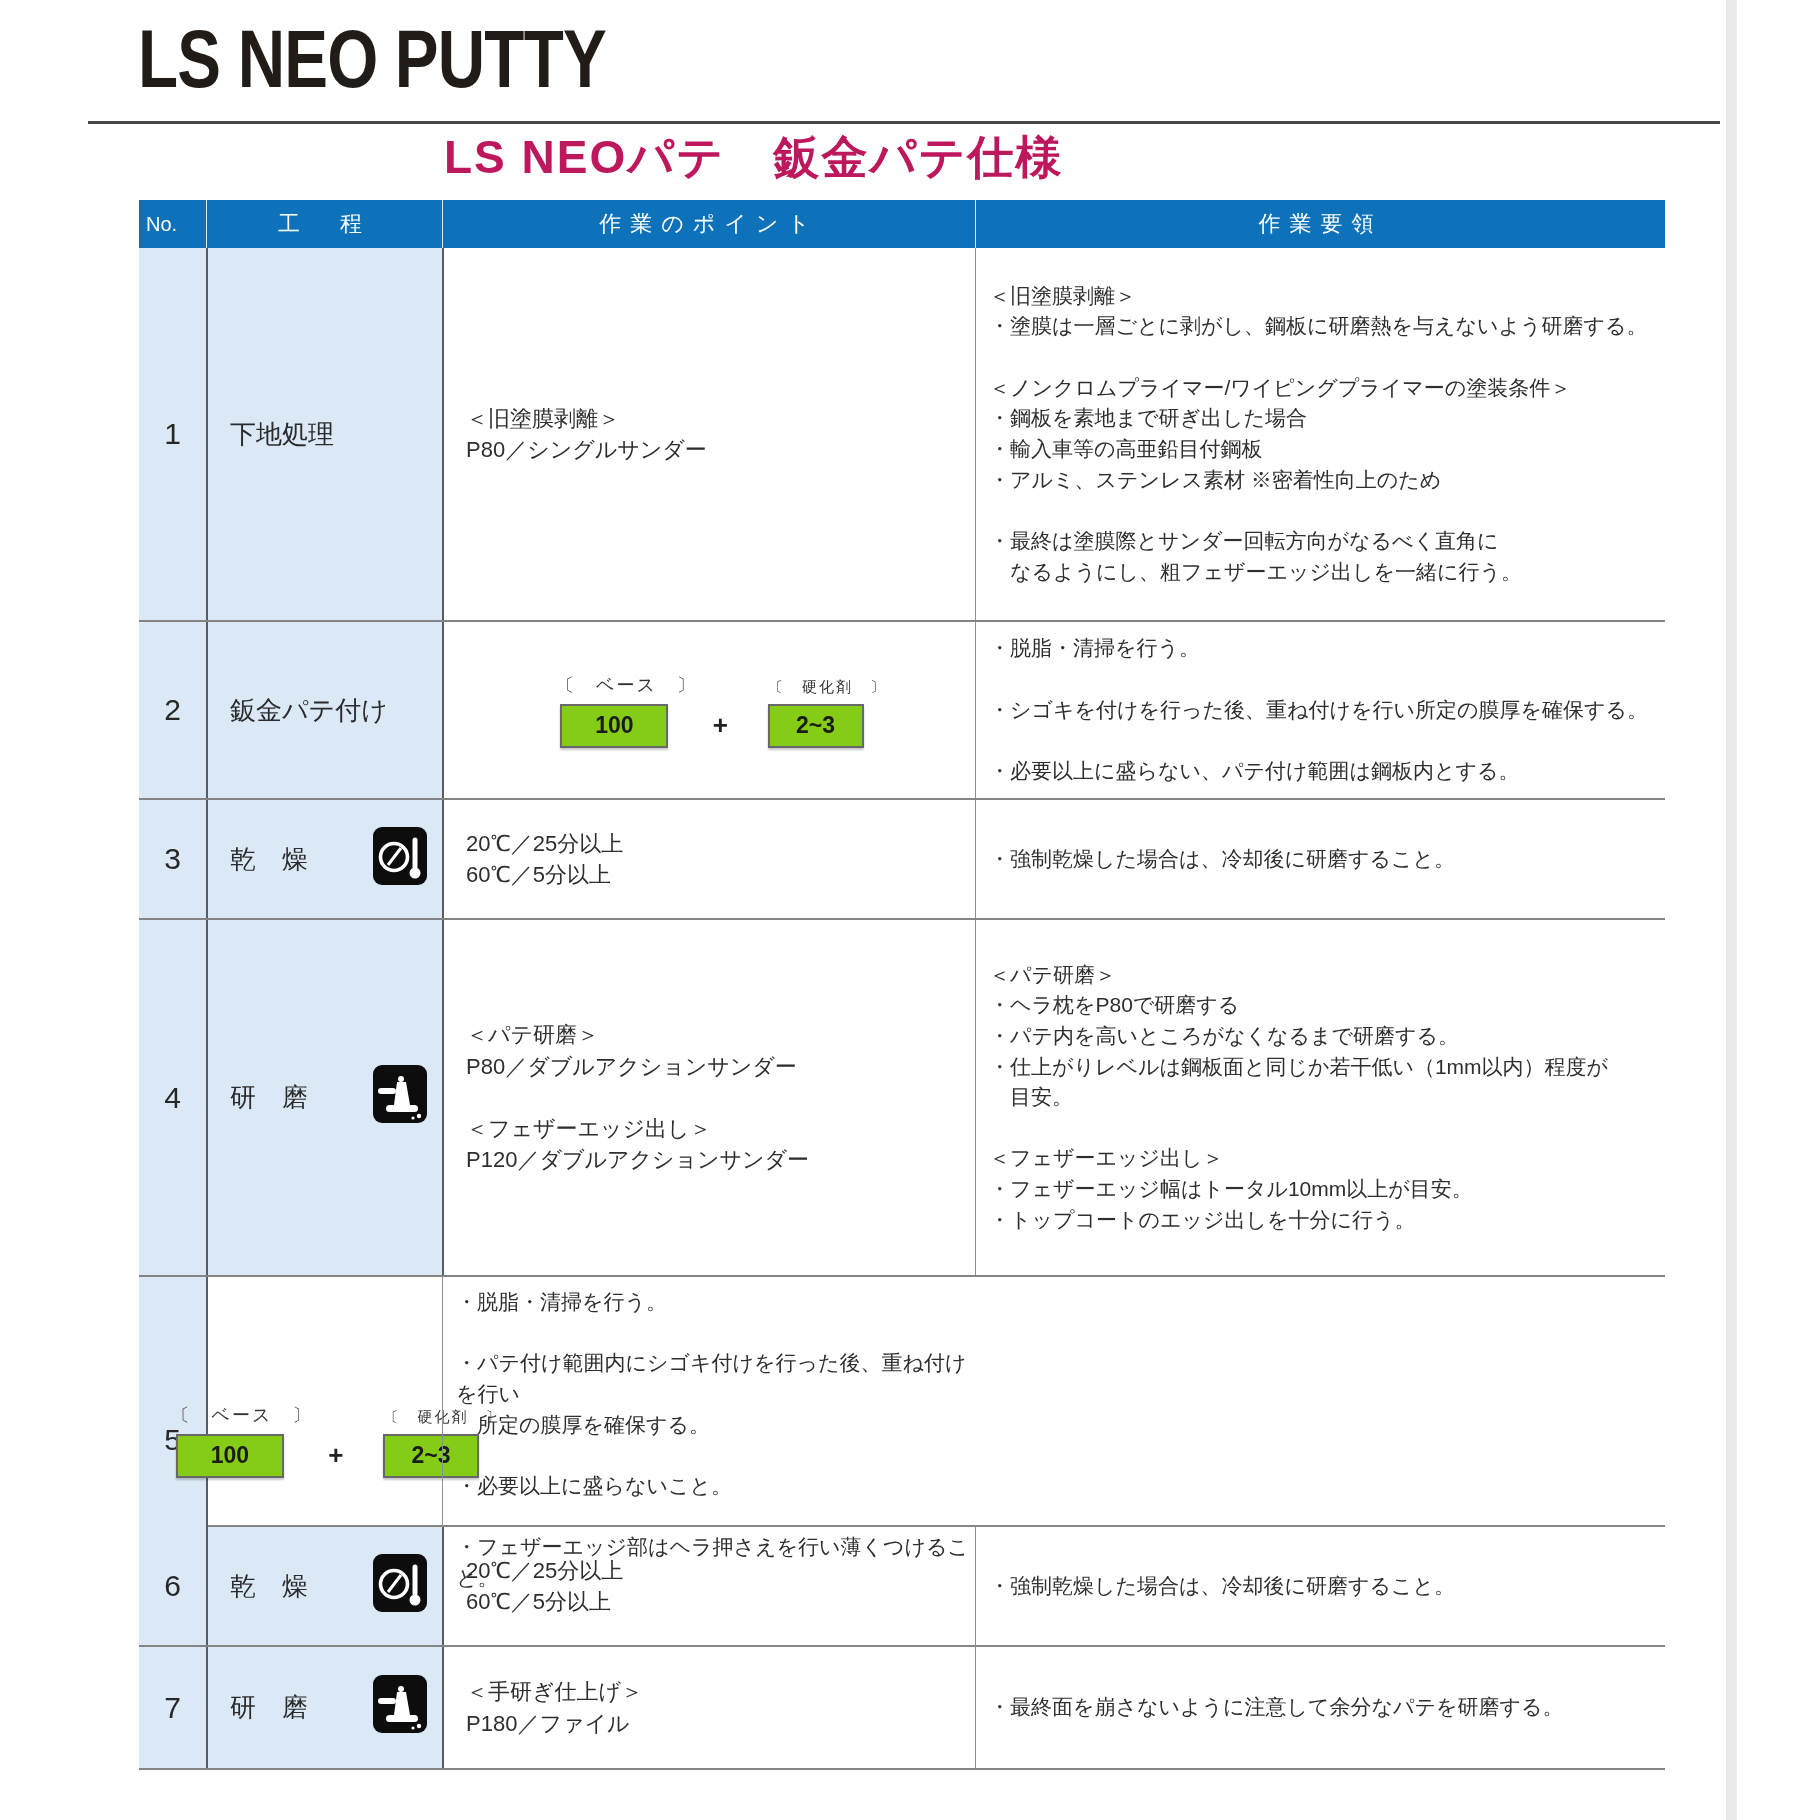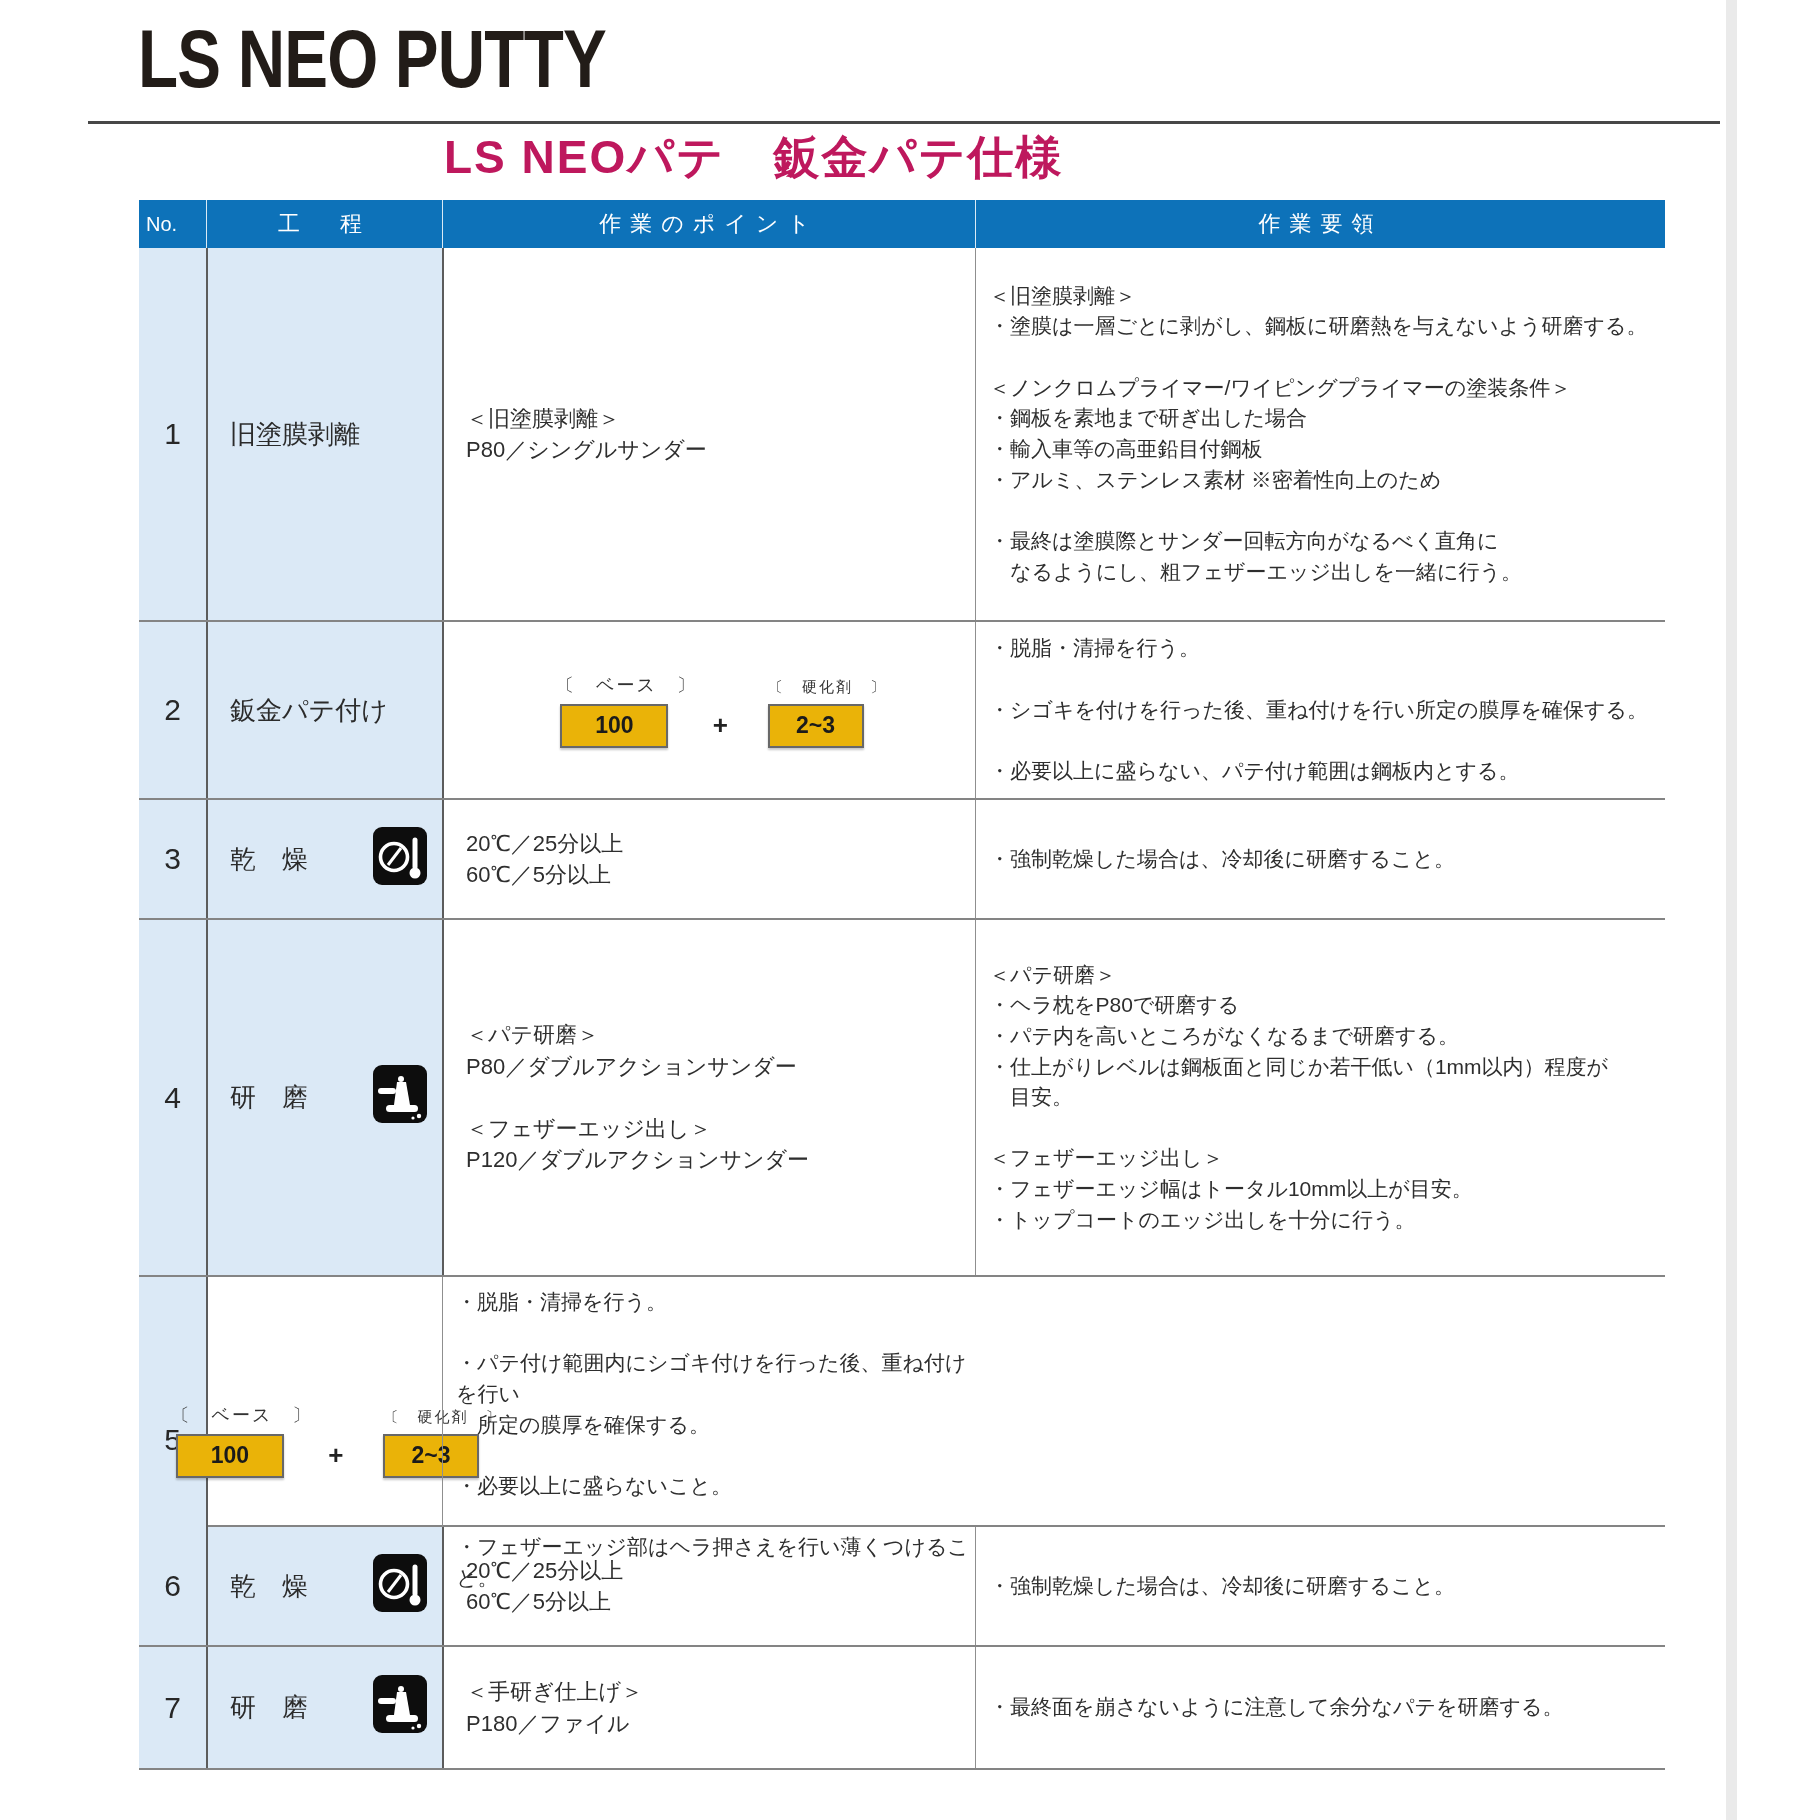--- a/index.html
+++ b/index.html
@@ -34,21 +34,21 @@
   .cwork.center { justify-content:center; padding-left:0; }
   .cpoints { border-left:1px solid #8f8f8f; padding:10px 6px 10px 13px; }
 
   .txt { white-space:pre-line; font-size:22px; line-height:1.42; color:#2e2e2e; }
   .cpoints .txt { font-size:21px; line-height:1.46; }
 
   .ratio { display:flex; align-items:flex-end; gap:16px; }
   .rpart { display:flex; flex-direction:column; align-items:center; gap:7px; }
   .rlabel { font-size:18px; color:#333; letter-spacing:2px; white-space:nowrap;margin-left:24px; }
   .rlabel.small { font-size:15px; }
-  .rbox { border:2px solid #686868; background:#eab308; min-width:104px; height:40px;
+  .rbox { border:2px solid #686868; background:#84cc16; min-width:104px; height:40px;
           display:flex; align-items:center; justify-content:center; font-weight:bold;
           font-size:23px; color:#1b1b1b; box-shadow:0 2px 2px rgba(0,0,0,.22); }
   .rbox.hard { min-width:92px; }
   .rplus { font-size:26px; font-weight:bold; color:#222; padding-bottom:7px; }
 
   .picon { flex:0 0 auto; }
   .pname { white-space:pre; }
 </style>
 </head>
 <body>
@@ -66,21 +66,21 @@
     <div class="row hrow">
       <div class="hcell hno">No.</div>
       <div class="hcell">工　程</div>
       <div class="hcell">作業のポイント</div>
       <div class="hcell">作業要領</div>
     </div>
 
     <div class="row brow r1">
       <div class="cell cno">1</div>
       <div class="cell cproc">
-        <span class="pname">旧塗膜剥離</span>
+        <span class="pname">下地処理</span>
       </div>
       <div class="cell cwork">
         <div class="txt">＜旧塗膜剥離＞
 P80／シングルサンダー</div>
       </div>
       <div class="cell cpoints">
         <div class="txt">＜旧塗膜剥離＞
 ・塗膜は一層ごとに剥がし、鋼板に研磨熱を与えないよう研磨する。
 
 ＜ノンクロムプライマー/ワイピングプライマーの塗装条件＞

